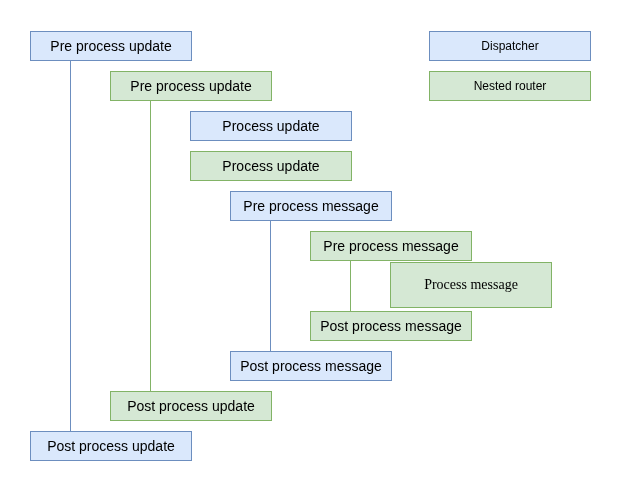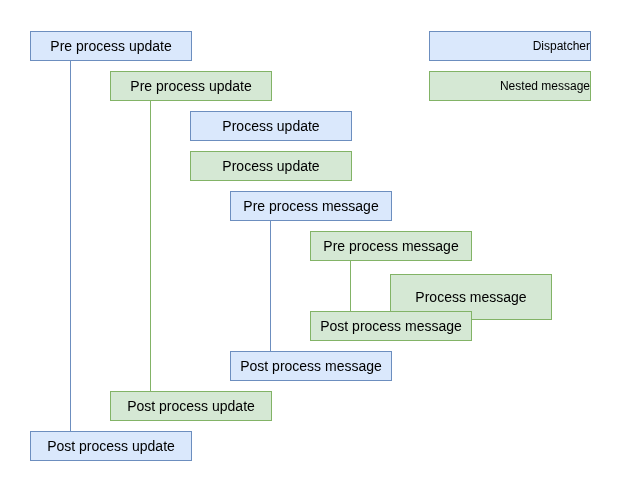--- a/index.html
+++ b/index.html
@@ -50,21 +50,21 @@
     background: #6c8ebf;
   }
   .connector.nested {
     background: #82b366;
   }
   .legend-node {
     position: absolute;
     box-sizing: border-box;
     display: flex;
     align-items: center;
-    justify-content: flex-end;
+    justify-content: center;
     font-size: 12px;
     color: #000000;
     border-width: 1px;
     border-style: solid;
     z-index: 2;
     white-space: nowrap;
   }
   .legend-node.dispatcher {
     background: #dae8fc;
     border-color: #6c8ebf;
@@ -93,34 +93,34 @@
     </div>
     <div class="node nested" style="left: 190px; top: 151px; width: 162px; height: 30px;">
       <span>Process update</span>
     </div>
     <div class="node dispatcher" style="left: 230px; top: 191px; width: 162px; height: 30px;">
       <span>Pre process message</span>
     </div>
     <div class="node nested" style="left: 310px; top: 231px; width: 162px; height: 30px;">
       <span>Pre process message</span>
     </div>
-    <div class="node nested" style="left: 390px; top: 274px; width: 162px; height: 46px;">
+    <div class="node nested" style="left: 390px; top: 262px; width: 162px; height: 46px; font-family: Liberation Serif, serif;">
       <span>Process message</span>
     </div>
     <div class="node nested" style="left: 310px; top: 311px; width: 162px; height: 30px;">
       <span>Post process message</span>
     </div>
     <div class="node dispatcher" style="left: 230px; top: 351px; width: 162px; height: 30px;">
       <span>Post process message</span>
     </div>
     <div class="node nested" style="left: 110px; top: 391px; width: 162px; height: 30px;">
       <span>Post process update</span>
     </div>
     <div class="node dispatcher" style="left: 30px; top: 431px; width: 162px; height: 30px;">
       <span>Post process update</span>
     </div>
     <div class="legend-node dispatcher" style="left: 429px; top: 31px; width: 162px; height: 30px;">
       <span>Dispatcher</span>
     </div>
     <div class="legend-node nested" style="left: 429px; top: 71px; width: 162px; height: 30px;">
-      <span>Nested message</span>
+      <span>Nested router</span>
     </div>
   </div>
 
 </body></html>

